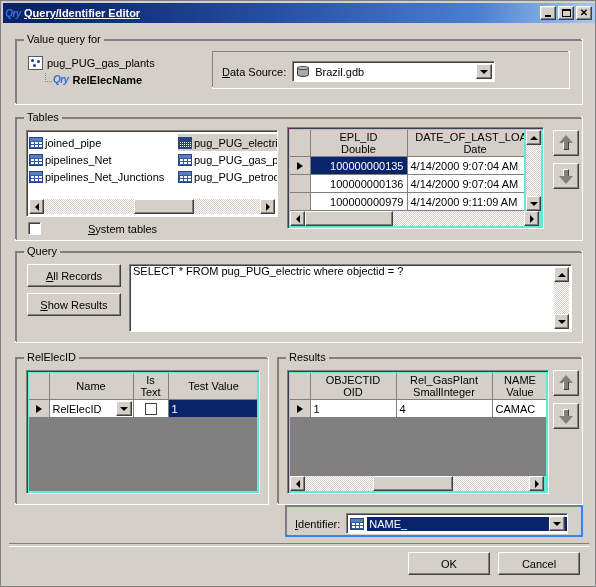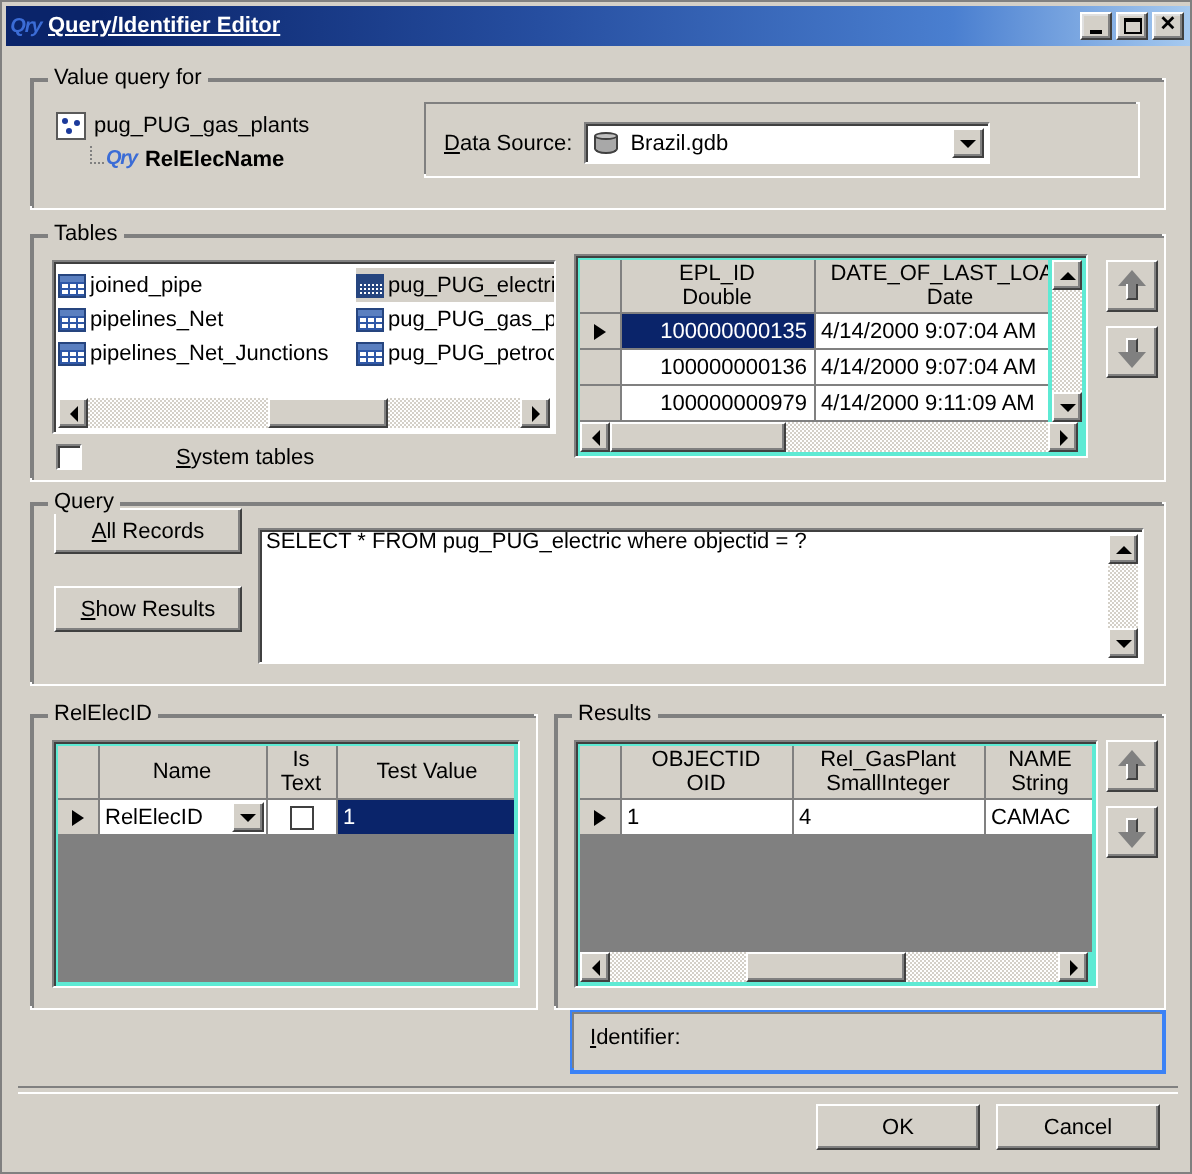--- a/index.html
+++ b/index.html
@@ -763,21 +763,21 @@
       <span class="fatarrow down">
           <span class="stem"></span>
           <span class="head"></span>
         </span>
     </div>
   </div>
 
   <div class="group" id="grp-query">
     <span class="group-title">Query</span>
 
-    <div class="btn qbtn" style="left:11px; top:2px;">
+    <div class="btn qbtn" style="left:11px; top:12px;">
       <span><u class="acc">A</u>ll Records</span>
     </div>
     <div class="btn qbtn" style="left:11px; top:41px;">
       <span><u class="acc">S</u>how Results</span>
     </div>
 
     <div class="qtext">
       <div class="qcontent">SELECT * FROM pug_PUG_electric where objectid = ?</div>
       <div class="qvs">
         <div class="vs-btn">
@@ -860,21 +860,21 @@
             <th>
               <div>OBJECTID</div>
               <div>OID</div>
             </th>
             <th>
               <div>Rel_GasPlant</div>
               <div>SmallInteger</div>
             </th>
             <th>
               <div>NAME</div>
-              <div>String</div>
+              <div>Value</div>
             </th>
           </tr>
           <tr>
             <td class="rowhdr">
                   <div class="rowmarker"></div>
                 </td>
             <td>1</td>
             <td>4</td>
             <td>CAMAC</td>
           </tr>
@@ -910,20 +910,27 @@
       <span class="fatarrow down">
           <span class="stem"></span>
           <span class="head"></span>
         </span>
     </div>
   </div>
 
   <div class="idpanel">
     <div class="id-row">
       <span style="margin-right:6px;"><u class="acc">I</u>dentifier:</span>
+      <div class="combo" style="width:222px;">
+        <span class="icon-table" style="margin-left:3px;margin-right:3px;"></span>
+        <span class="combo-text combo-sel" style="flex:1;">NAME_</span>
+        <span class="combo-arrow">
+            <span class="arrow-down"></span>
+          </span>
+      </div>
     </div>
   </div>
 
   <div class="divider" style="top:542px;"></div>
   <div class="btn footer-btn" style="left:407px; top:551px;">
     <span>OK</span>
   </div>
   <div class="btn footer-btn" style="left:497px; top:551px;">
     <span>Cancel</span>
   </div>

